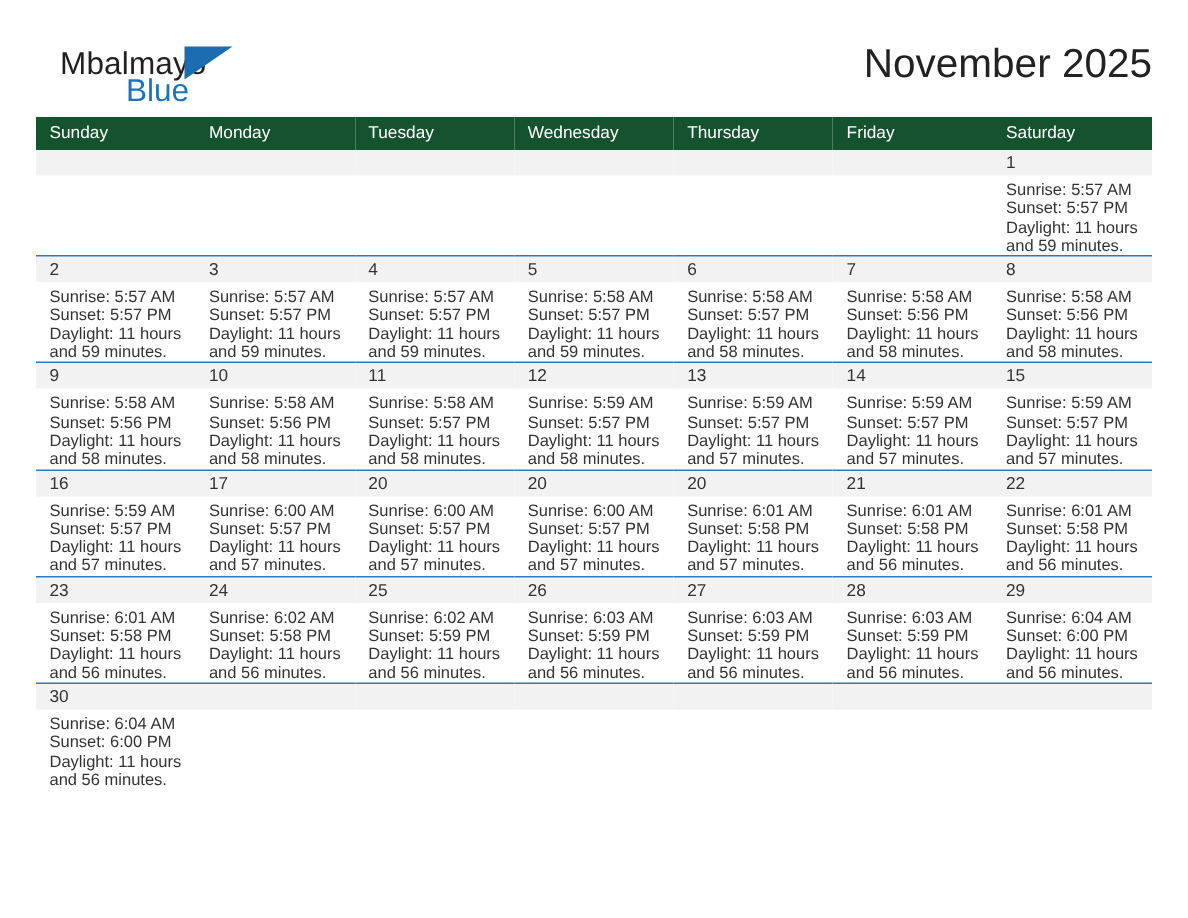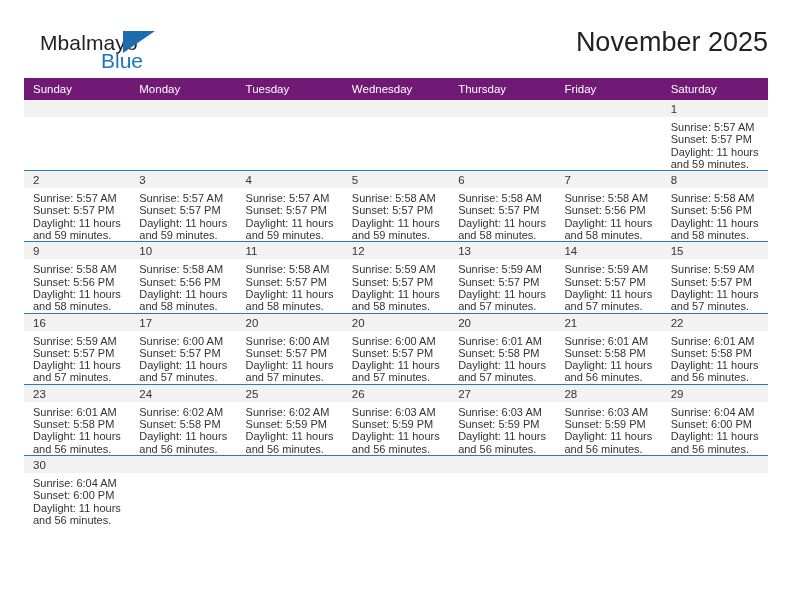--- a/index.html
+++ b/index.html
@@ -41,21 +41,21 @@
     position: absolute;
     left: 16px;
     top: 6px;
     font-size: 21px;
     color: #231f20;
     letter-spacing: .1px;
     line-height: 1;
   }
   .brand-blue {
     position: absolute;
-    left: 77px;
+    left: 60px;
     top: 24px;
     font-size: 21px;
     color: #1c75bc;
     line-height: 1;
   }
   .brand-tri {
     position: absolute;
     left: 99px;
     top: 5px;
     width: 0;
@@ -83,21 +83,21 @@
   }
 
   
   .calendar {
     width: 744px;
     border-collapse: collapse;
     table-layout: fixed;
     margin-top: 4px;
   }
   .calendar th {
-    background: #701a75;
+    background: #14532d;
     color: #ffffff;
     font-weight: normal;
     font-size: 11.5px;
     text-align: left;
     padding: 5px 0 5px 9px;
     height: 12px;
     border: none;
   }
   .calendar td {
     vertical-align: top;

